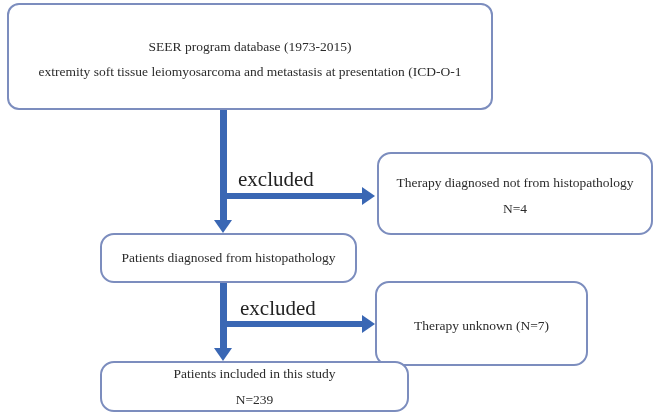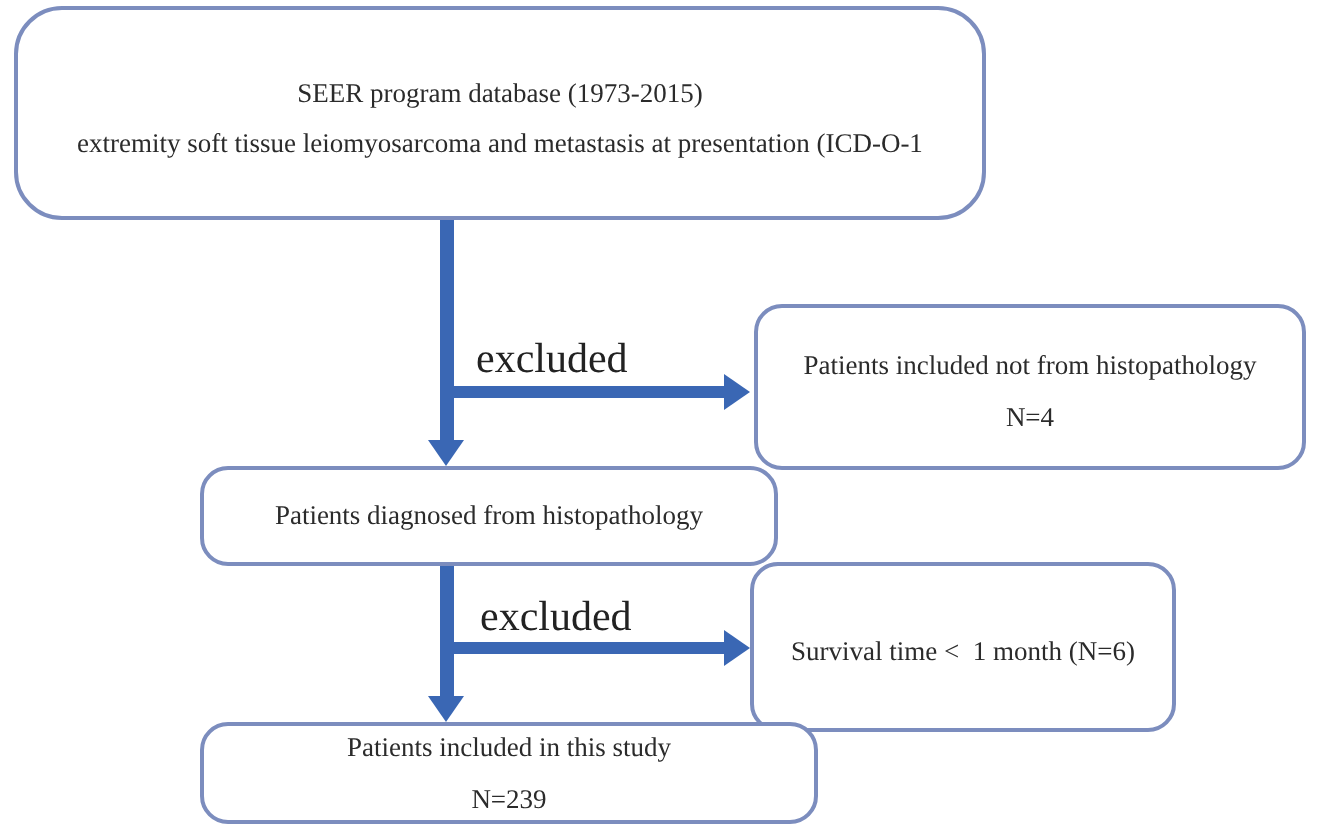--- a/index.html
+++ b/index.html
@@ -27,26 +27,26 @@
     align-items: center;
     text-align: center;
     color: #2b2b2b;
     font-size: 13.5px;
   }
   .box .line {
     white-space: pre-wrap;
     line-height: 25px;
     width: 100%;
   }
-  .box-top    { left: 7px;   top: 3px;   width: 486px; height: 107px; border-radius: 24px; }
+  .box-top    { left: 7px;   top: 3px;   width: 486px; height: 107px; border-radius: 12px; }
   .box-top .line { line-height: 24.5px; }
   .box-top    { padding-top: 6px; }
   .box-excl1  { left: 377px; top: 152px; width: 276px; height: 83px;  padding-top: 4px; }
   .box-excl1 .line { line-height: 25.5px; }
-  .box-mid    { left: 100px; top: 233px; width: 289px; height: 50px; }
+  .box-mid    { left: 100px; top: 233px; width: 257px; height: 50px; }
   .box-mid .line { line-height: 25.5px; }
   .box-excl2  { left: 375px; top: 281px; width: 213px; height: 85px;  padding-top: 4px; }
   .box-excl2 .line { line-height: 30px; }
   .box-bottom { left: 100px; top: 361px; width: 309px; height: 51px; }
   .box-bottom .line { line-height: 25.5px; }
 
   .shaft-v {
     position: absolute;
     width: 7px;
     background: #3a67b4;
@@ -101,37 +101,37 @@
   </div>
 
   <div class="shaft-v arrow1-shaft"></div>
   <div class="head-down arrow1-head"></div>
 
   <div class="shaft-h arrow2-shaft"></div>
   <div class="head-right arrow2-head"></div>
   <div class="excluded-label excluded-1">excluded</div>
 
   <div class="box box-excl1">
-    <div class="line">Patients included not from histopathology</div>
+    <div class="line">Therapy diagnosed not from histopathology</div>
     <div class="line">N=4</div>
   </div>
 
   <div class="box box-mid">
     <div class="line">Patients diagnosed from histopathology</div>
   </div>
 
   <div class="shaft-v arrow3-shaft"></div>
   <div class="head-down arrow3-head"></div>
 
   <div class="shaft-h arrow4-shaft"></div>
   <div class="head-right arrow4-head"></div>
   <div class="excluded-label excluded-2">excluded</div>
 
   <div class="box box-excl2">
-    <div class="line">Survival time &lt;  1 month (N=6)</div>
+    <div class="line">Therapy unknown (N=7)</div>
   </div>
 
   <div class="box box-bottom">
     <div class="line">Patients included in this study</div>
     <div class="line">N=239</div>
   </div>
 
 </div>
 
 </body></html>

